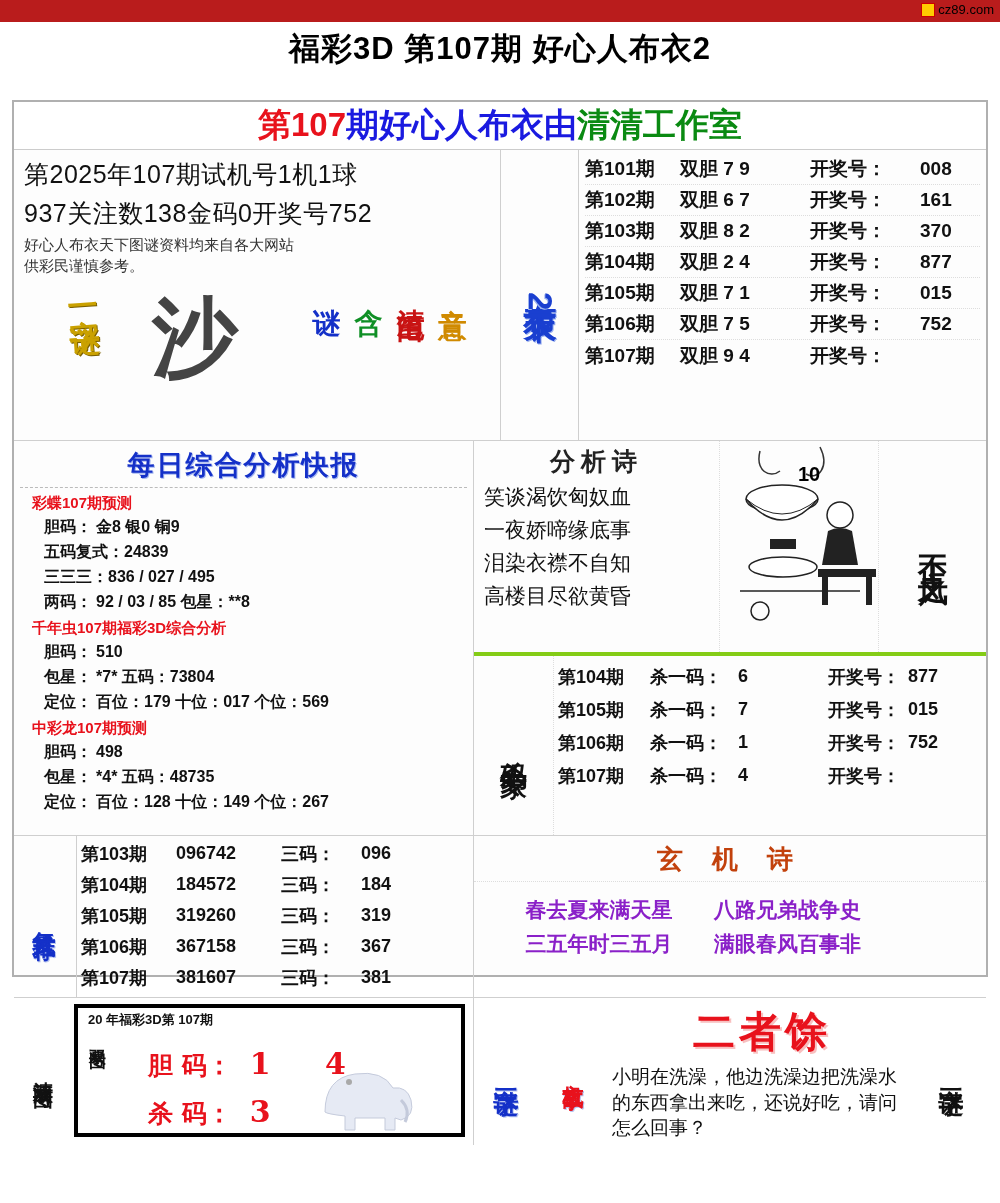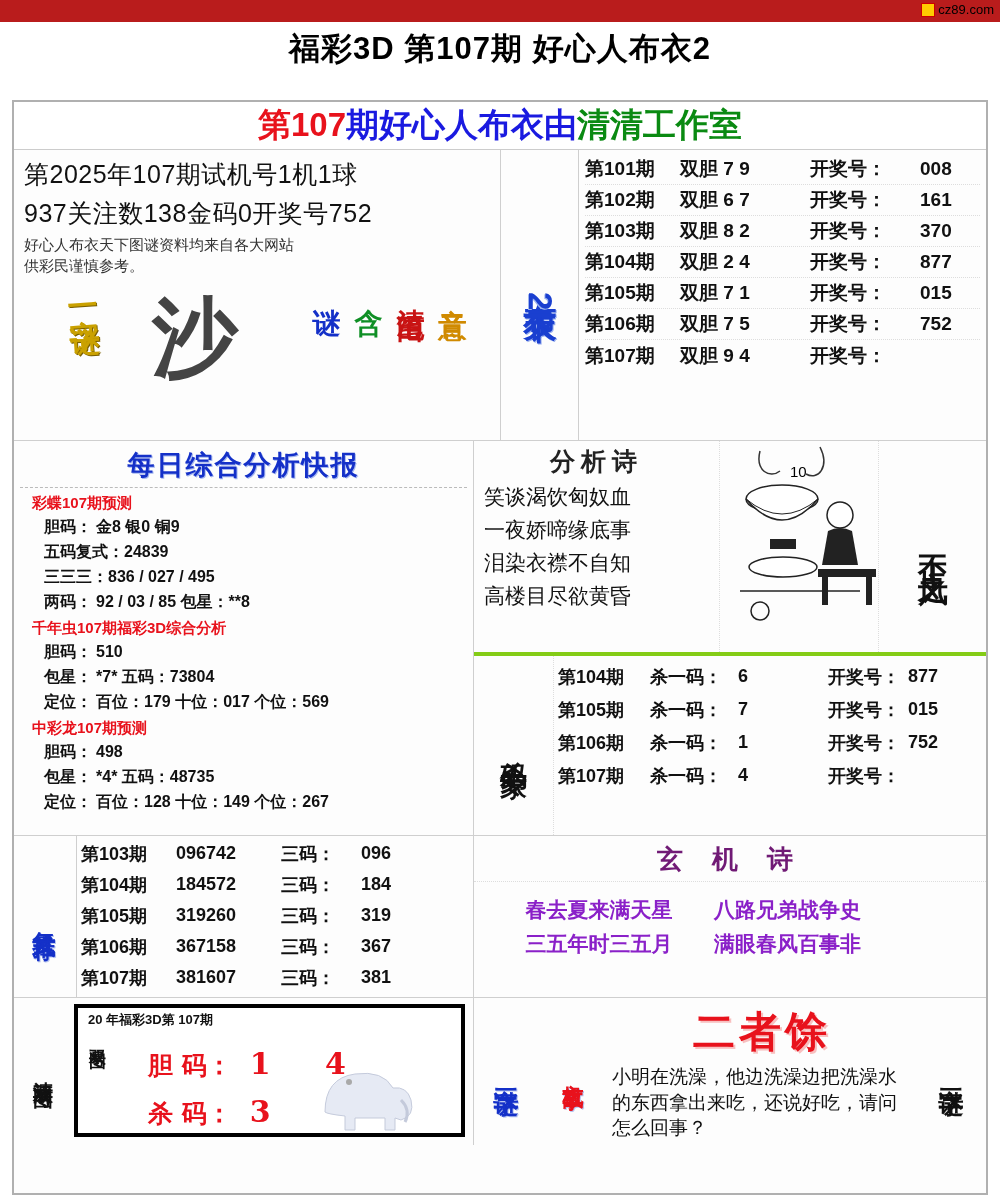--- a/index.html
+++ b/index.html
@@ -40,21 +40,21 @@
     font-weight: bold;
     color: #000;
     letter-spacing: 1px;
     padding: 6px 0 10px 0;
   }
   .sheet {
     position: absolute;
     left: 12px;
     top: 100px;
     width: 976px;
-    height: 1095px;
+    height: 877px;
     border: 2px solid #b0b0b0;
     background: #fdfdfd;
   }
   
   .banner {
     height: 48px;
     border-bottom: 1px solid #cccccc;
     display: flex;
     align-items: center;
     justify-content: center;
@@ -149,21 +149,21 @@
     font-family: "DejaVu Serif", serif; letter-spacing: 6px;
   }
   .poem-line {
     font-size: 21px; color: #111; margin: 5px 0 0 4px;
     font-family: "DejaVu Serif", serif;
   }
   .poem-img {
     width: 160px; position: relative; border-left: 1px dotted #ddd; border-right:1px dotted #ddd;
   }
   .poem-img .num {
-    position: absolute; left: 70px; top: 22px; font-size: 15px; font-weight: normal;
+    position: absolute; left: 78px; top: 22px; font-size: 20px; font-weight: bold;
   }
   .poem-img svg { position: absolute; left: 0; top: 0; }
   .poem-right {
     flex: 1; display: flex; align-items: center; justify-content: center;
   }
   .buzheng {
     writing-mode: vertical-rl;
     font-size: 30px; font-weight: bold; color: #111;
     letter-spacing: 8px;
     font-family: "DejaVu Serif", serif;
@@ -202,21 +202,21 @@
     display: flex; align-items: center; font-size: 18px; font-weight: bold;
     height: 31px; color: #111;
   }
   .fs-row .c1 { width: 95px; }
   .fs-row .c2 { width: 105px; }
   .fs-row .c3 { width: 80px; }
   .fs-row .c4 { width: 60px; }
 
   .low-right { flex: 1; display: flex; flex-direction: column; }
   .xuanji-title {
-    text-align: center; font-size: 26px; font-weight: bold; color: #701a75;
+    text-align: center; font-size: 26px; font-weight: bold; color: #c2410c;
     letter-spacing: 10px; padding: 6px 0 4px 0;
     font-family: "DejaVu Serif", serif;
     border-bottom: 1px dotted #ddd;
   }
   .xuanji-body { flex: 1; padding: 8px 10px; }
   .xj-line {
     display: flex; font-size: 21px; color: #8a20c8; font-weight: bold;
     margin: 6px 0 0 0; font-family: "DejaVu Serif", serif;
   }
   .xj-line .a { width: 230px; text-align: center; }

